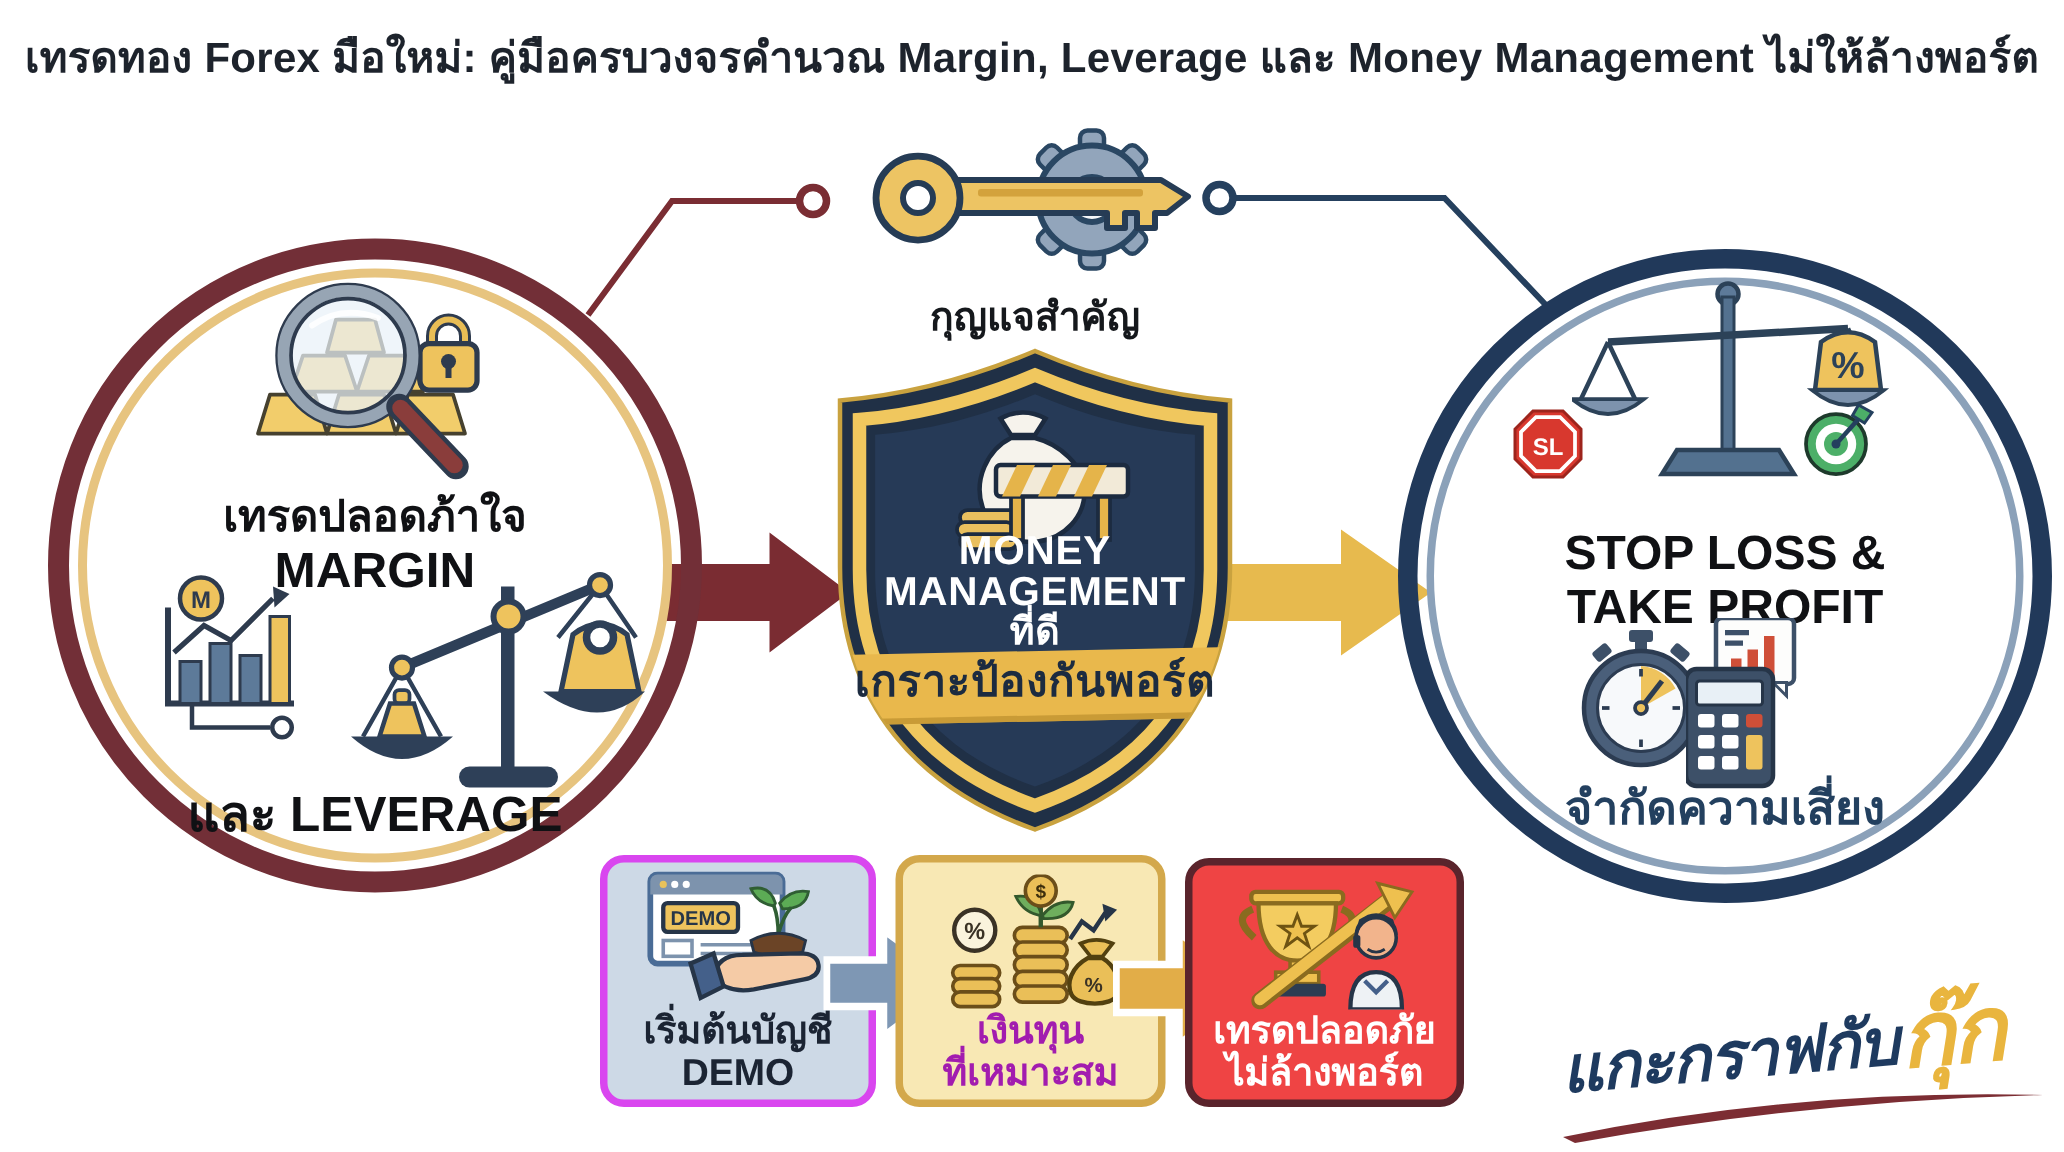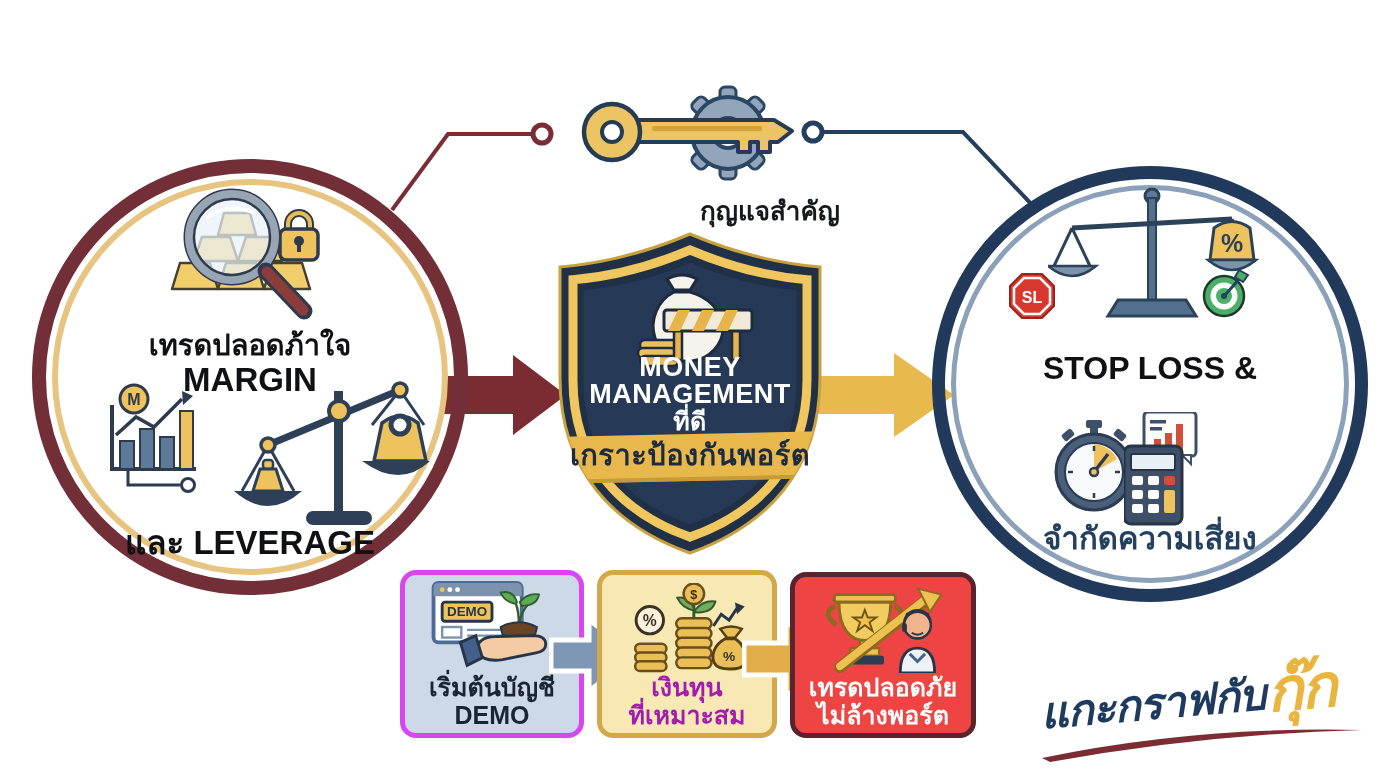--- a/index.html
+++ b/index.html
@@ -2,21 +2,21 @@
 <html><head>
 <meta charset="utf-8">
 <style>
   html,body{margin:0;padding:0;background:#fff;}
   #canvas{position:relative;width:1376px;height:768px;background:#ffffff;overflow:hidden;
           font-family:"Liberation Sans","DejaVu Sans",sans-serif;}
   .abs{position:absolute;}
   
   #title{top:16px;width:100%;text-align:center;font-size:28px;font-weight:800;color:#1d232c;letter-spacing:.2px;}
   
-  #key-label{left:540px;top:190px;width:300px;text-align:right;font-size:26px;font-weight:800;color:#15181c;}
+  #key-label{left:540px;top:190px;width:300px;text-align:center;font-size:26px;font-weight:800;color:#15181c;}
   
   .bigcircle{width:436px;height:436px;}
   .ring{position:absolute;border-radius:50%;}
   #circle-left .ring1{inset:0;border:14px solid #722f37;}
   #circle-left .ring2{inset:20px;border:6px solid #e7c47f;}
   #circle-right .ring1{inset:0;border:13px solid #21395a;}
   #circle-right .ring2{inset:19px;border:5px solid #8ba1b9;}
   .ctext{position:absolute;left:0;right:0;text-align:center;font-weight:800;line-height:1.12;}
   .black{color:#101114;} .navytx{color:#23405f;} .whitetx{color:#ffffff;}
   
@@ -34,20 +34,21 @@
   #logo .row{position:absolute;left:6px;top:4px;display:flex;align-items:flex-end;transform:rotate(-5deg);transform-origin:10% 80%;}
   #logo .main{font-size:43px;font-weight:800;font-style:italic;color:#1e3a5f;letter-spacing:-1px;}
   #logo .accent{font-size:60px;font-weight:800;font-style:italic;color:#e9b53e;margin-left:2px;transform:translateY(10px);letter-spacing:-2px;}
   svg{display:block;}
 </style>
 </head>
 <body>
 
 <div id="canvas">
 
+  <div id="title" class="abs">เทรดทอง Forex มือใหม่: คู่มือครบวงจรคำนวณ Margin, Leverage และ Money Management ไม่ให้ล้างพอร์ต</div>
 
   <svg class="abs" style="left:378px;top:120px" width="180" height="95" viewBox="0 0 180 95">
     <polyline points="156,14 70,14 14,90" fill="none" stroke="#7a2d33" stroke-width="4"></polyline>
     <circle cx="164" cy="14" r="9" fill="#fff" stroke="#7a2d33" stroke-width="5"></circle>
   </svg>
 
   <svg class="abs" style="left:798px;top:118px" width="245" height="95" viewBox="0 0 245 95">
     <polyline points="24,14 165,14 237,90" fill="none" stroke="#25405e" stroke-width="4"></polyline>
     <circle cx="15" cy="14" r="9" fill="#fff" stroke="#25405e" stroke-width="5"></circle>
   </svg>
@@ -217,20 +218,21 @@
     <svg class="abs" style="left:268px;top:102px" width="50" height="50" viewBox="0 0 50 50">
       <circle cx="24" cy="28" r="20" fill="#4caf68" stroke="#1e3a2c" stroke-width="2.5"></circle>
       <circle cx="24" cy="28" r="13.5" fill="#ffffff"></circle>
       <circle cx="24" cy="28" r="8" fill="#4caf68"></circle>
       <circle cx="24" cy="28" r="3" fill="#24405e"></circle>
       <line x1="42" y1="8" x2="25" y2="27" stroke="#24405e" stroke-width="3"></line>
       <polygon points="39,2 48,7 43,14 35,9" fill="#4caf68" stroke="#24405e" stroke-width="2"></polygon>
     </svg>
 
     <div class="ctext black" style="top:185px;font-size:32px">STOP LOSS &amp;</div>
+    <div class="ctext black" style="top:221px;font-size:32px">TAKE PROFIT</div>
 
     <svg class="abs" style="left:122px;top:252px" width="80" height="96" viewBox="0 0 80 96">
       <rect x="32" y="2" width="16" height="8" rx="2" fill="#3d5068"></rect>
       <rect x="36" y="8" width="8" height="7" fill="#3d5068"></rect>
       <rect x="8" y="13" width="12" height="8" rx="2" fill="#3d5068" transform="rotate(-40 14 17)"></rect>
       <rect x="60" y="13" width="12" height="8" rx="2" fill="#3d5068" transform="rotate(40 66 17)"></rect>
       <circle cx="40" cy="54" r="38" fill="#4a5f7a" stroke="#2c3c52" stroke-width="3"></circle>
       <circle cx="40" cy="54" r="29" fill="#f7f9fb" stroke="#2c3c52" stroke-width="2"></circle>
       <path d="M40,54 L40,26 A28,28 0 0 1 63,41 Z" fill="#eec35d"></path>
       <line x1="40" y1="54" x2="54" y2="36" stroke="#2c3c52" stroke-width="3.5"></line>

